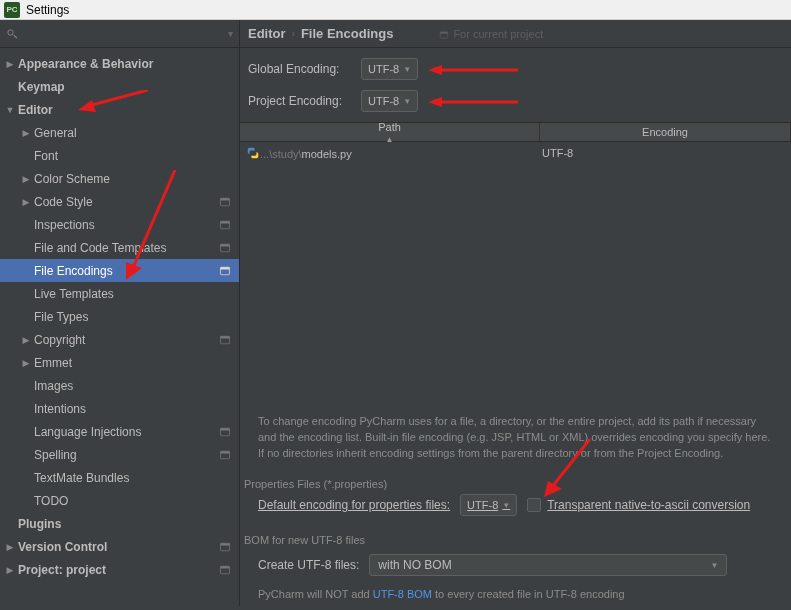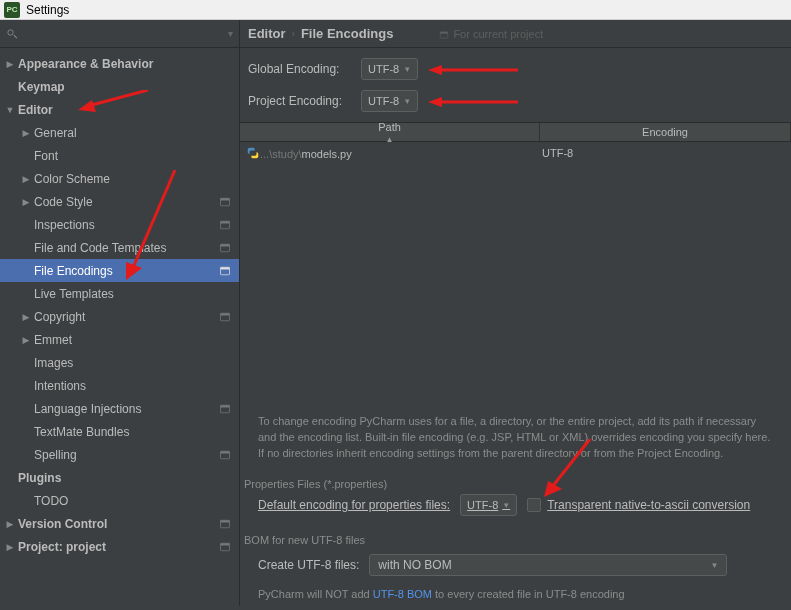--- a/index.html
+++ b/index.html
@@ -152,20 +152,23 @@
             <svg viewBox="0 0 16 16">
               <rect x="2" y="3" width="12" height="10" rx="1" fill="none" stroke="#ddd" stroke-width="1"></rect>
               <rect x="2" y="3" width="12" height="3" fill="#ddd"></rect>
             </svg>
           </span>
         </div>
       <div class="row d1">
           <span class="lbl">Live Templates</span>
         </div>
       <div class="row d1">
+          <span class="lbl">File Types</span>
+        </div>
+      <div class="row d1">
           <span class="arrowholder arrow">▶</span>
           <span class="lbl">Copyright</span>
           <span class="badge">
             <svg viewBox="0 0 16 16">
               <rect x="2" y="3" width="12" height="10" rx="1" fill="none" stroke="#777" stroke-width="1"></rect>
               <rect x="2" y="3" width="12" height="3" fill="#777"></rect>
             </svg>
           </span>
         </div>
       <div class="row d1">
@@ -181,37 +184,37 @@
       <div class="row d1">
           <span class="lbl">Language Injections</span>
           <span class="badge">
             <svg viewBox="0 0 16 16">
               <rect x="2" y="3" width="12" height="10" rx="1" fill="none" stroke="#777" stroke-width="1"></rect>
               <rect x="2" y="3" width="12" height="3" fill="#777"></rect>
             </svg>
           </span>
         </div>
       <div class="row d1">
+          <span class="lbl">Spelling</span>
+          <span class="badge">
+            <svg viewBox="0 0 16 16">
+              <rect x="2" y="3" width="12" height="10" rx="1" fill="none" stroke="#777" stroke-width="1"></rect>
+              <rect x="2" y="3" width="12" height="3" fill="#777"></rect>
+            </svg>
+          </span>
+        </div>
+      <div class="row d1">
           <span class="lbl">TextMate Bundles</span>
         </div>
       <div class="row d1">
-          <span class="lbl">Spelling</span>
-          <span class="badge">
-            <svg viewBox="0 0 16 16">
-              <rect x="2" y="3" width="12" height="10" rx="1" fill="none" stroke="#777" stroke-width="1"></rect>
-              <rect x="2" y="3" width="12" height="3" fill="#777"></rect>
-            </svg>
-          </span>
-        </div>
+          <span class="lbl">TODO</span>
+        </div>
+
       <div class="row d0 bold">
           <span class="lbl">Plugins</span>
-        </div>
-
-      <div class="row d1">
-          <span class="lbl">TODO</span>
         </div>
       <div class="row d0 bold">
           <span class="arrowholder arrow">▶</span>
           <span class="lbl">Version Control</span>
           <span class="badge">
             <svg viewBox="0 0 16 16">
               <rect x="2" y="3" width="12" height="10" rx="1" fill="none" stroke="#777" stroke-width="1"></rect>
               <rect x="2" y="3" width="12" height="3" fill="#777"></rect>
             </svg>
           </span>

